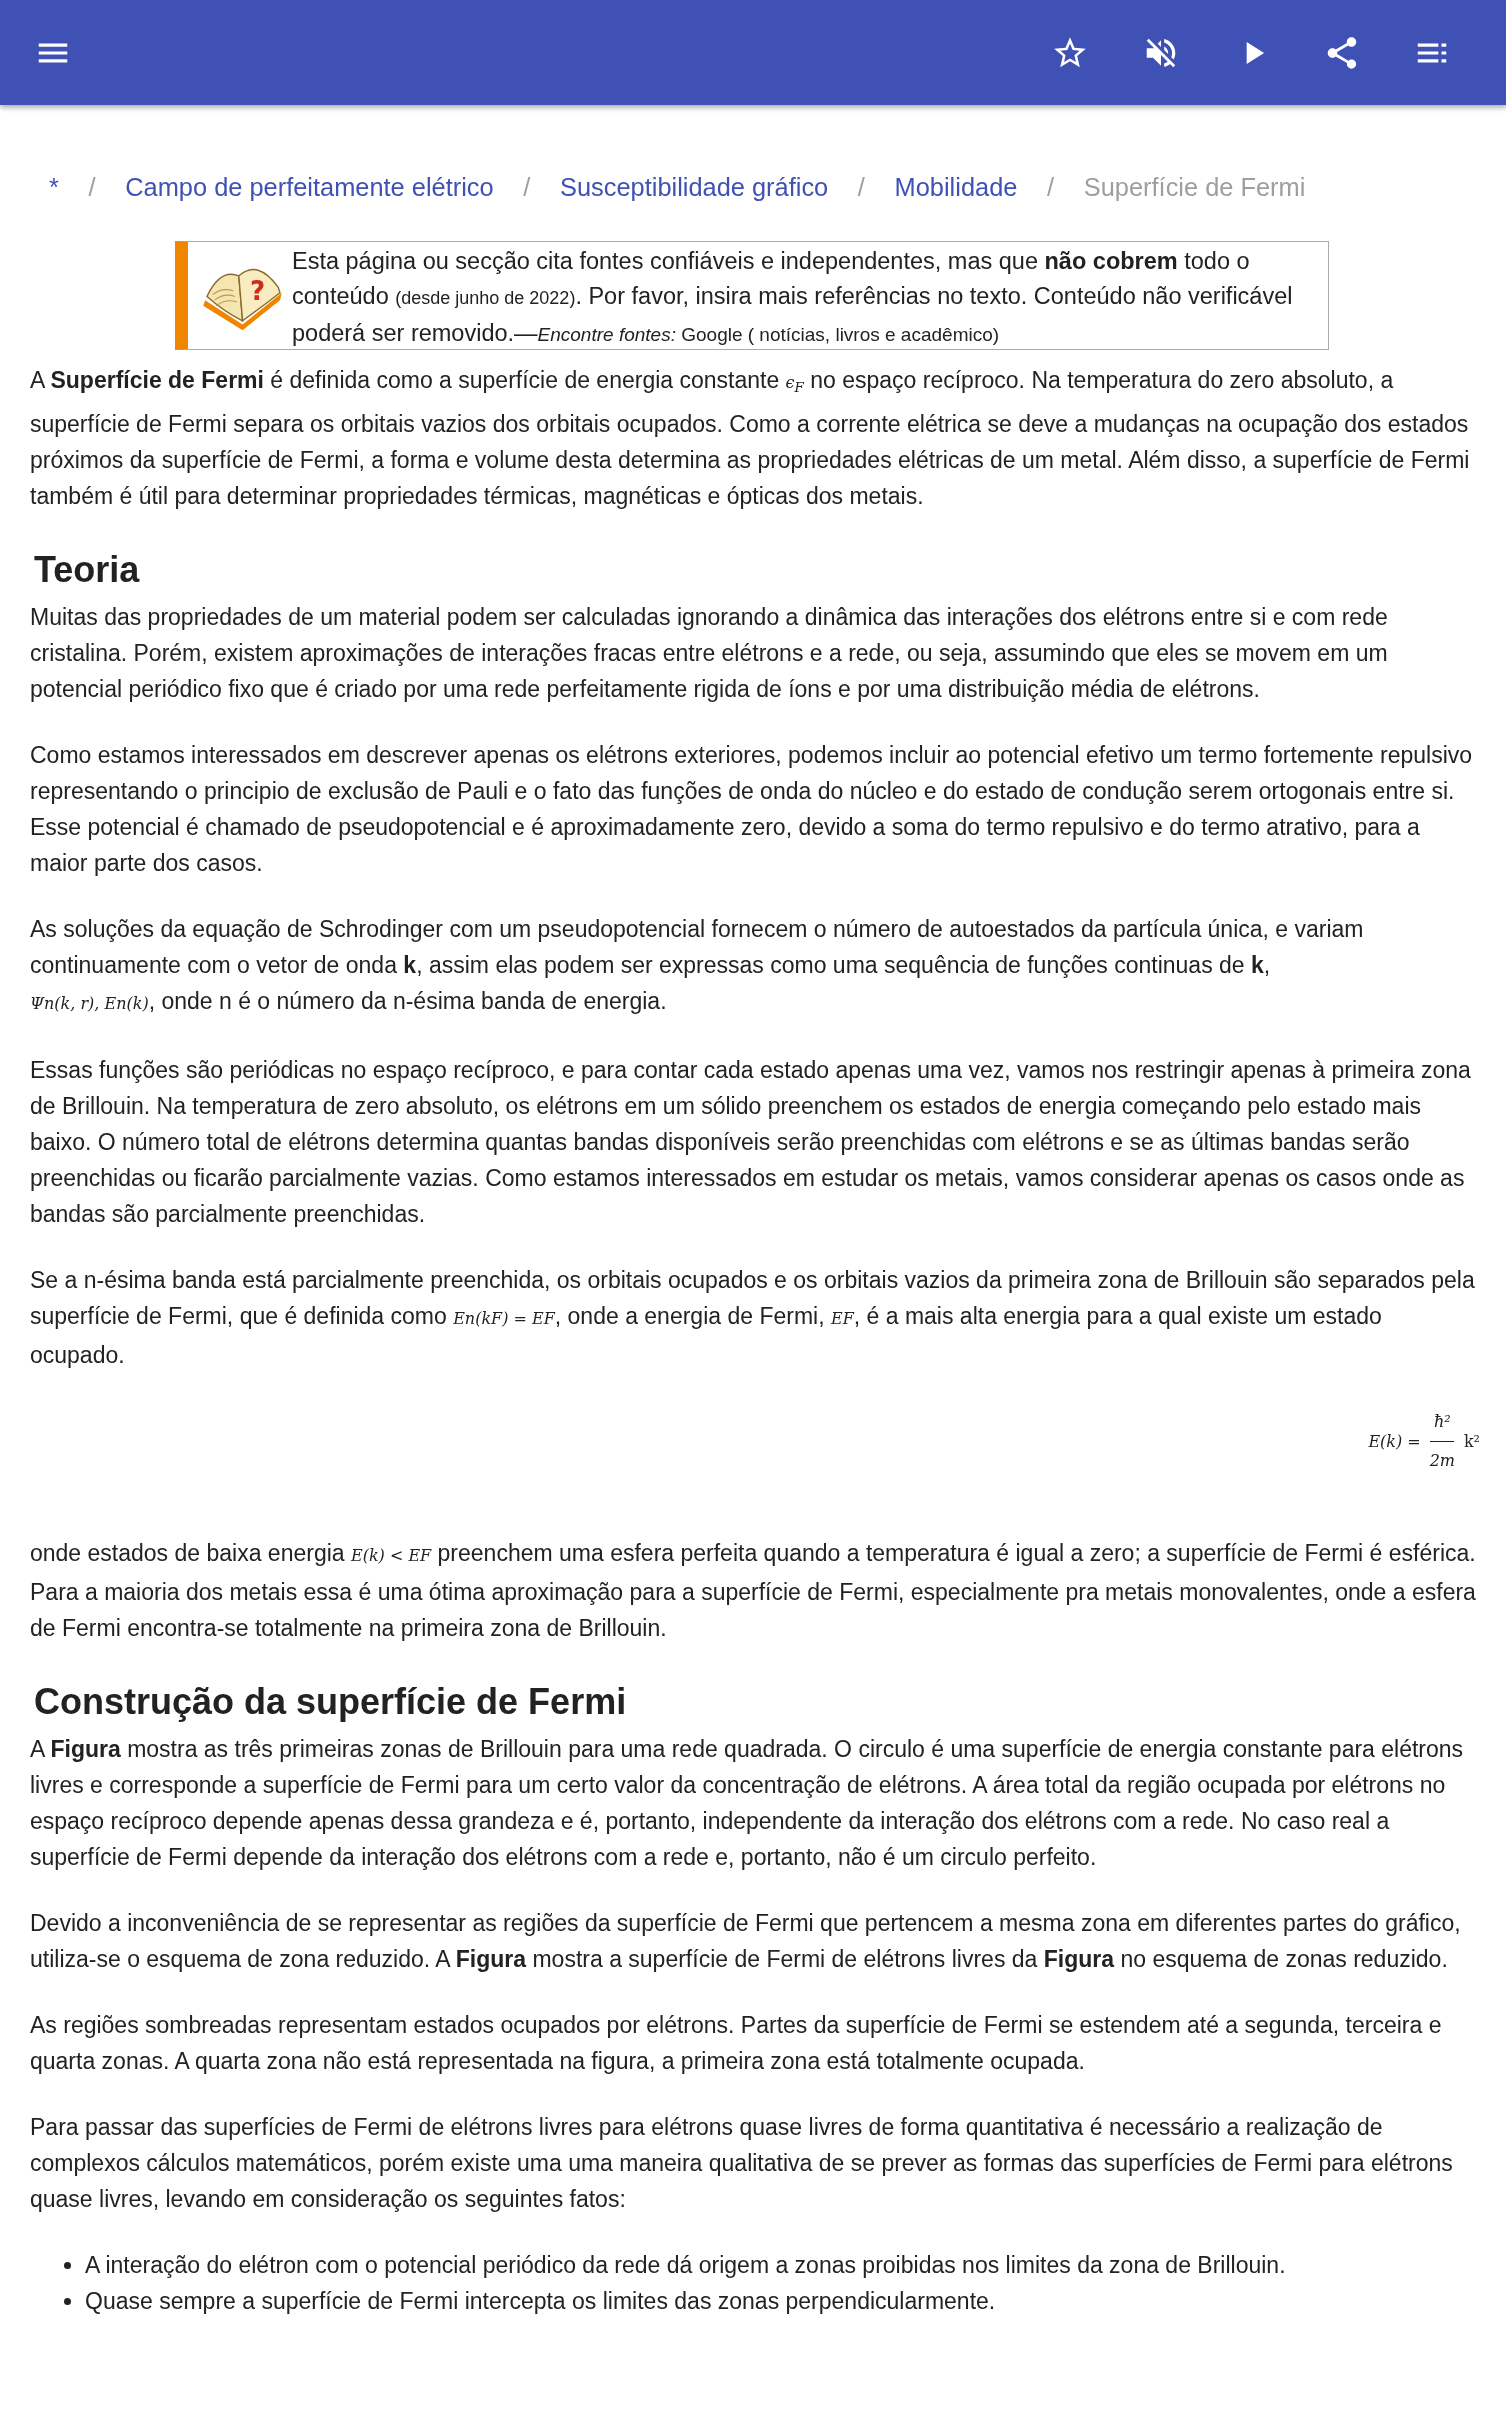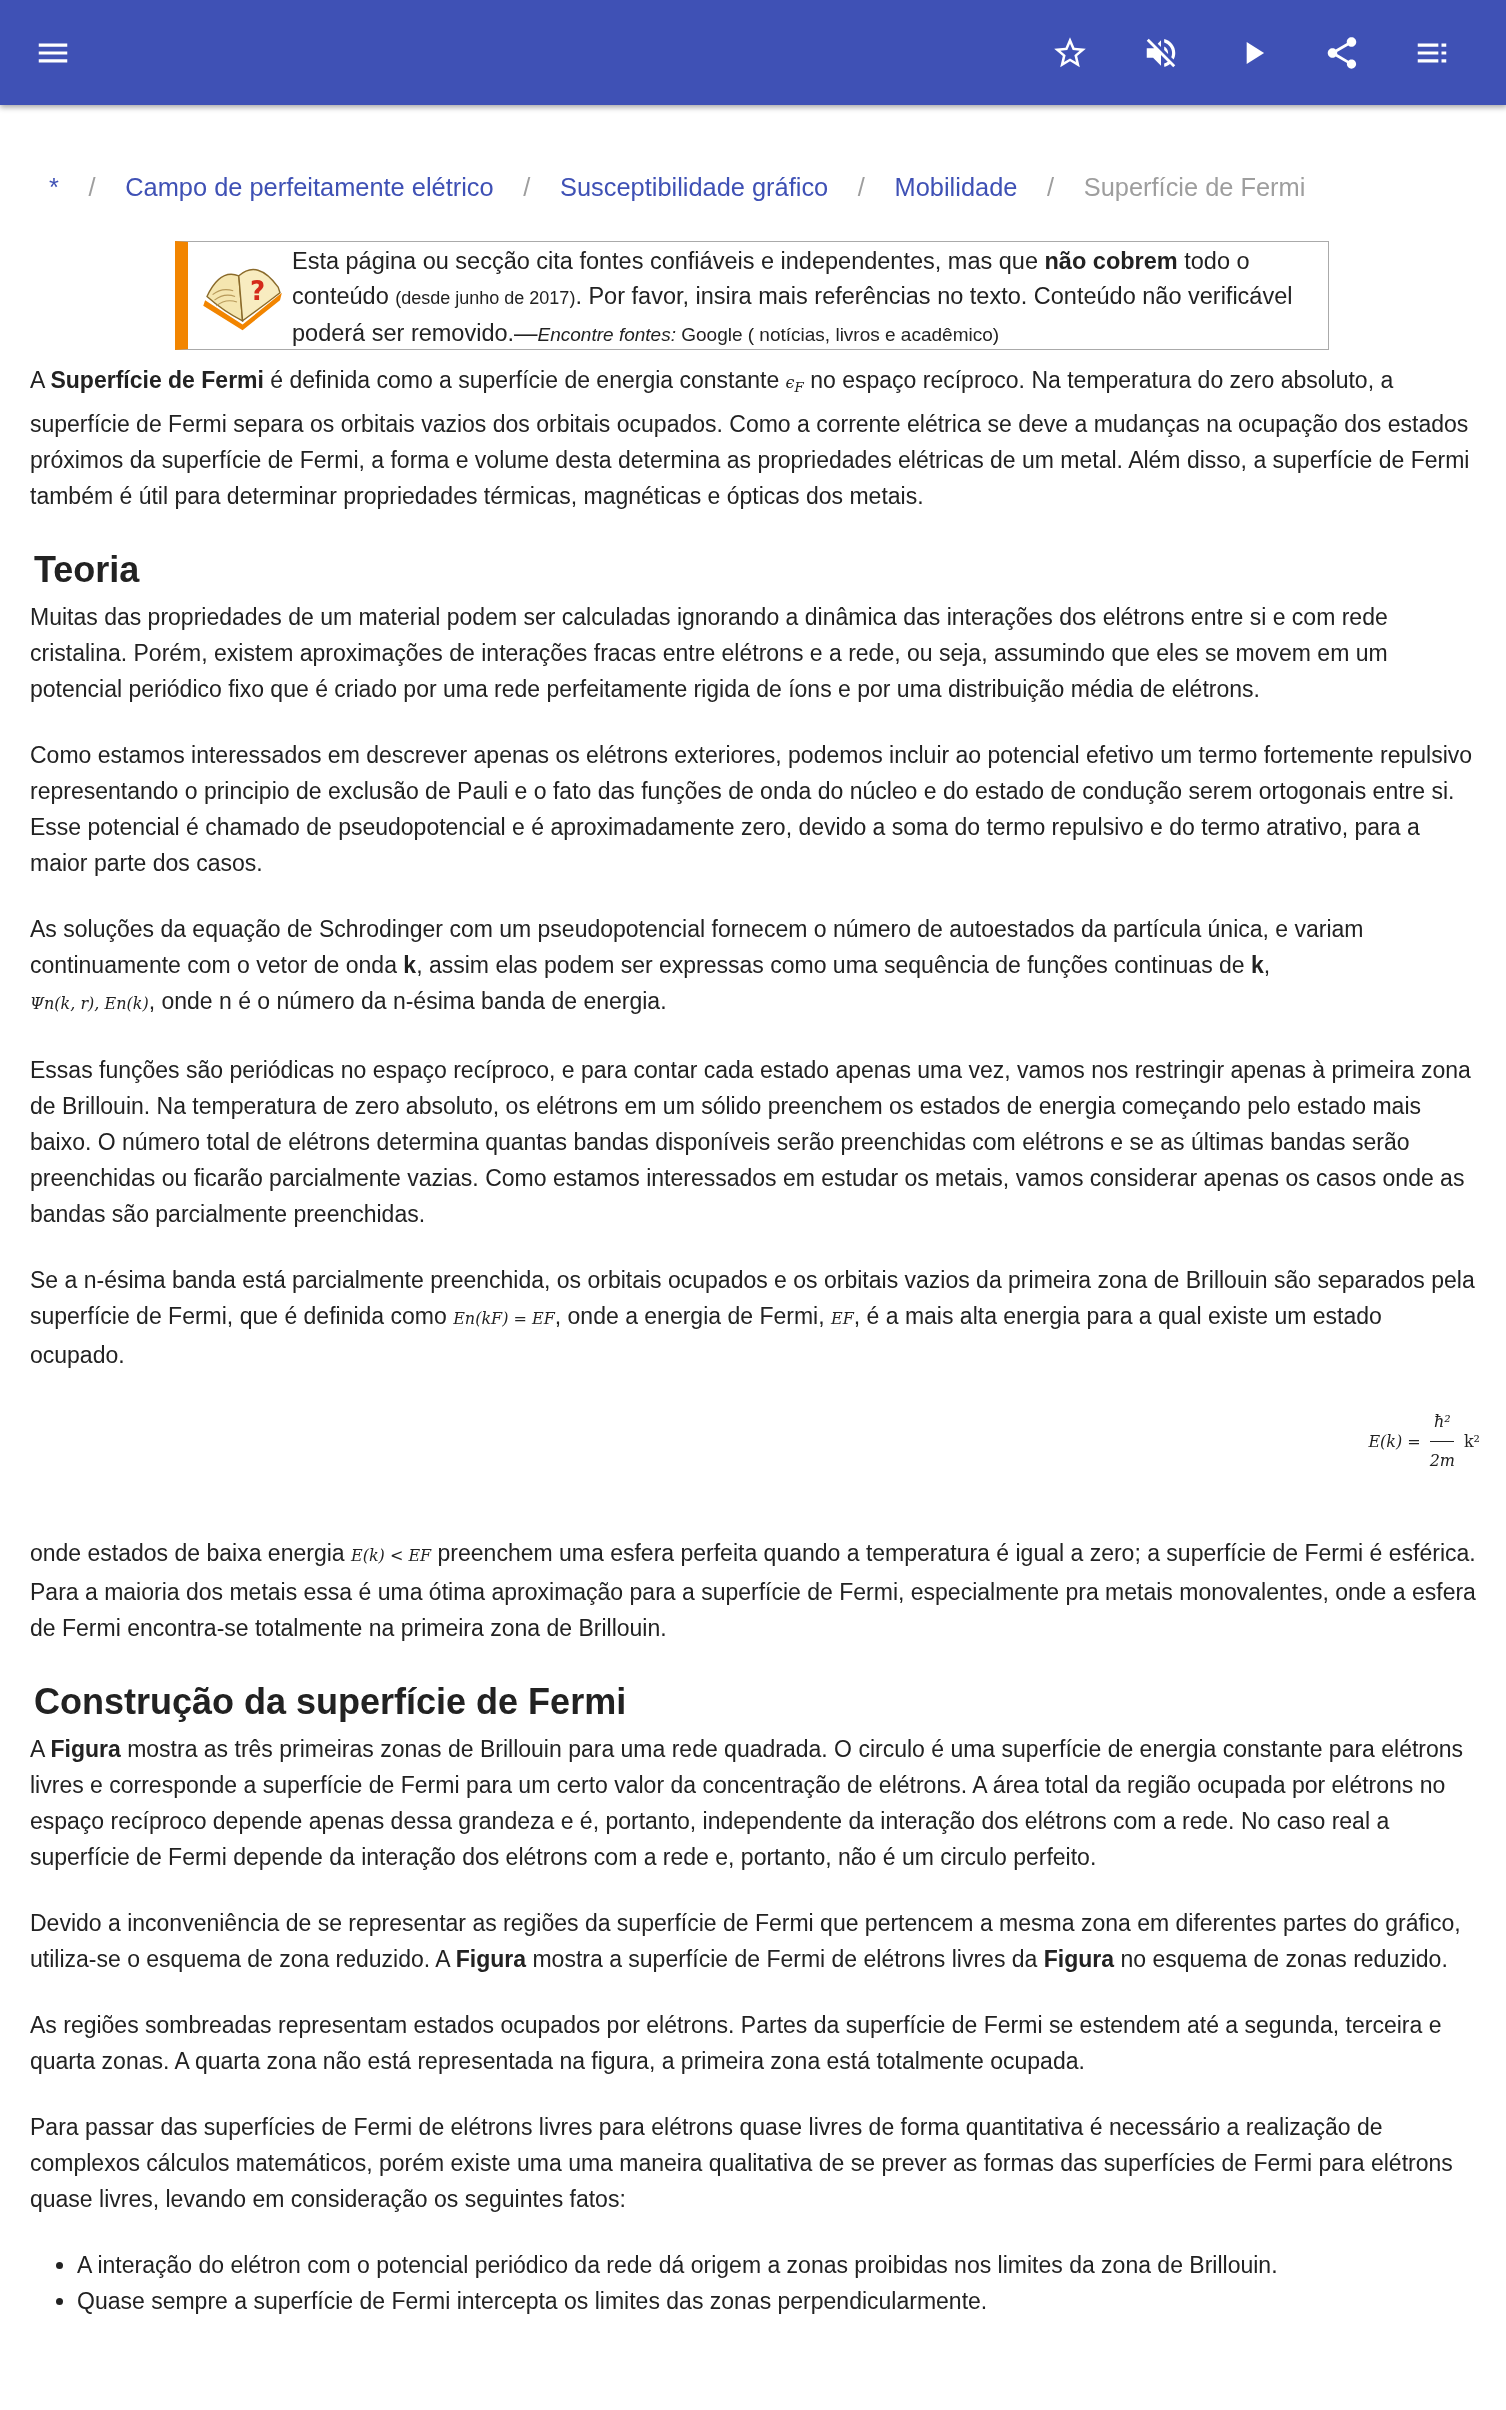--- a/index.html
+++ b/index.html
@@ -51,21 +51,21 @@
   .content h2 {
     font-size: 36px; font-weight: bold; margin: 4px; line-height: 51px;
     color: #222;
   }
   .math { font-family: "DejaVu Serif", serif; font-style: italic; font-size: 16px; }
   .mathb { font-family: "DejaVu Serif", serif; font-weight: normal; font-style: normal; }
   .formula-block { margin: 17px 0 28px 0; height: 104px; position: relative; text-align: right; }
   .frac { display: inline-flex; flex-direction: column; align-items: center; vertical-align: middle; margin: 0 3.8px; }
   .frac .num { border-bottom: 1.9px solid #222; padding: 0 3.8px; line-height: 38px; }
   .frac .den { line-height: 38px; }
-  ul.facts { margin: 4px; padding-left: 43px; }
+  ul.facts { margin: 12px; padding-left: 43px; }
   ul.facts li { margin: 0; line-height: 36px; }
 </style>
 </head>
 <body>
 
 <div class="appbar">
   <div class="icon-btn" style="left:26px;">
     <svg viewBox="0 0 24 24">
         <path d="M3 6h18v2H3zM3 11h18v2H3zM3 16h18v2H3z"></path>
       </svg>
@@ -111,21 +111,21 @@
 
 <div class="ambox">
   <svg class="book" viewBox="0 0 90 78">
     <path d="M4 44 L44 70 L86 36 L84 44 L44 76 L2 50 Z" fill="#f28500"></path>
     <path d="M6 40 Q20 10 40 18 L44 66 Q24 56 6 40 Z" fill="#f5e6b0" stroke="#8a6a2a" stroke-width="1.5"></path>
     <path d="M44 66 L40 18 Q60 0 82 30 L84 36 Q66 50 44 66 Z" fill="#f8ecc0" stroke="#8a6a2a" stroke-width="1.5"></path>
     <path d="M12 38 Q22 30 34 34 M14 44 Q24 36 36 40 M16 50 Q26 42 38 46" stroke="#b89a5a" stroke-width="1.2" fill="none"></path>
     <text x="52" y="44" font-size="28" font-family="DejaVu Sans, sans-serif" fill="#d42a1a" font-weight="bold">?</text>
   </svg>
   <div class="text">
-    <span>Esta página ou secção cita fontes confiáveis e independentes, mas que </span><b>não cobrem</b><span> todo o conteúdo </span><span class="small">(desde junho de 2017)</span><span>. Por favor, insira mais referências no texto. Conteúdo não verificável poderá ser removido.—</span><i class="src">Encontre fontes:</i><span class="src"> Google ( notícias, livros e acadêmico)</span>
+    <span>Esta página ou secção cita fontes confiáveis e independentes, mas que </span><b>não cobrem</b><span> todo o conteúdo </span><span class="small">(desde junho de 2022)</span><span>. Por favor, insira mais referências no texto. Conteúdo não verificável poderá ser removido.—</span><i class="src">Encontre fontes:</i><span class="src"> Google ( notícias, livros e acadêmico)</span>
   </div>
 </div>
 
 <div class="content">
   <p><span>A </span><b>Superfície de Fermi</b><span> é definida como a superfície de energia constante </span><span class="math"><span>ϵ</span><sub>F</sub></span><span> no espaço recíproco. Na temperatura do zero absoluto, a superfície de Fermi separa os orbitais vazios dos orbitais ocupados. Como a corrente elétrica se deve a mudanças na ocupação dos estados próximos da superfície de Fermi, a forma e volume desta determina as propriedades elétricas de um metal. Além disso, a superfície de Fermi também é útil para determinar propriedades térmicas, magnéticas e ópticas dos metais.</span></p>
 
   <h2>Teoria</h2>
   <p>Muitas das propriedades de um material podem ser calculadas ignorando a dinâmica das interações dos elétrons entre si e com rede cristalina. Porém, existem aproximações de interações fracas entre elétrons e a rede, ou seja, assumindo que eles se movem em um potencial periódico fixo que é criado por uma rede perfeitamente rigida de íons e por uma distribuição média de elétrons.</p>
   <p>Como estamos interessados em descrever apenas os elétrons exteriores, podemos incluir ao potencial efetivo um termo fortemente repulsivo representando o principio de exclusão de Pauli e o fato das funções de onda do núcleo e do estado de condução serem ortogonais entre si. Esse potencial é chamado de pseudopotencial e é aproximadamente zero, devido a soma do termo repulsivo e do termo atrativo, para a maior parte dos casos.</p>
   <p><span>As soluções da equação de Schrodinger com um pseudopotencial fornecem o número de autoestados da partícula única, e variam continuamente com o vetor de onda </span><b>k</b><span>, assim elas podem ser expressas como uma sequência de funções continuas de </span><b>k</b><span>,</span><br><span class="math">Ψn(k, r), En(k)</span><span>, onde n é o número da n-ésima banda de energia.</span></p>

